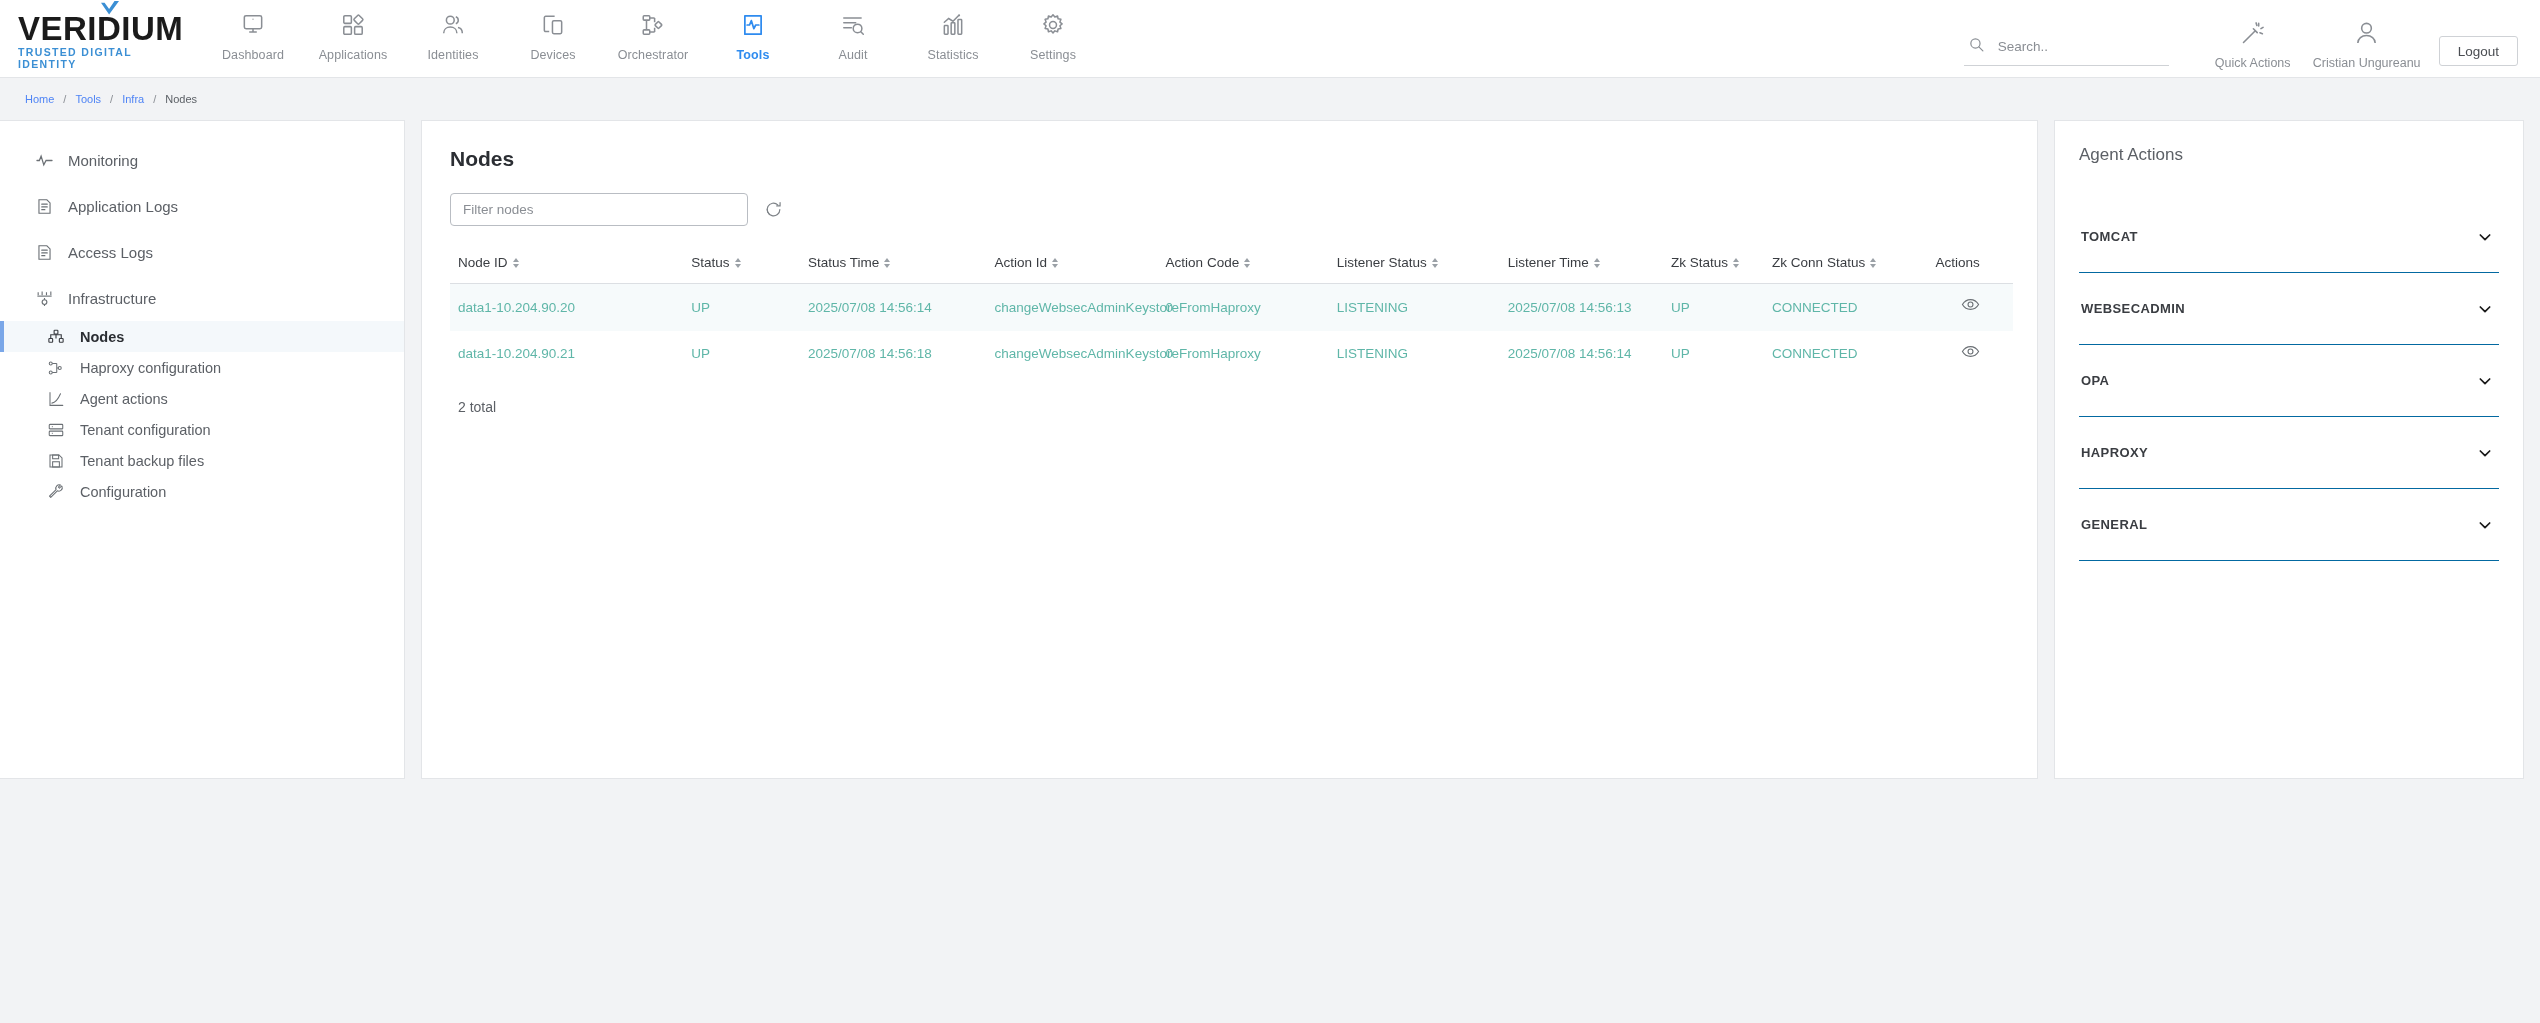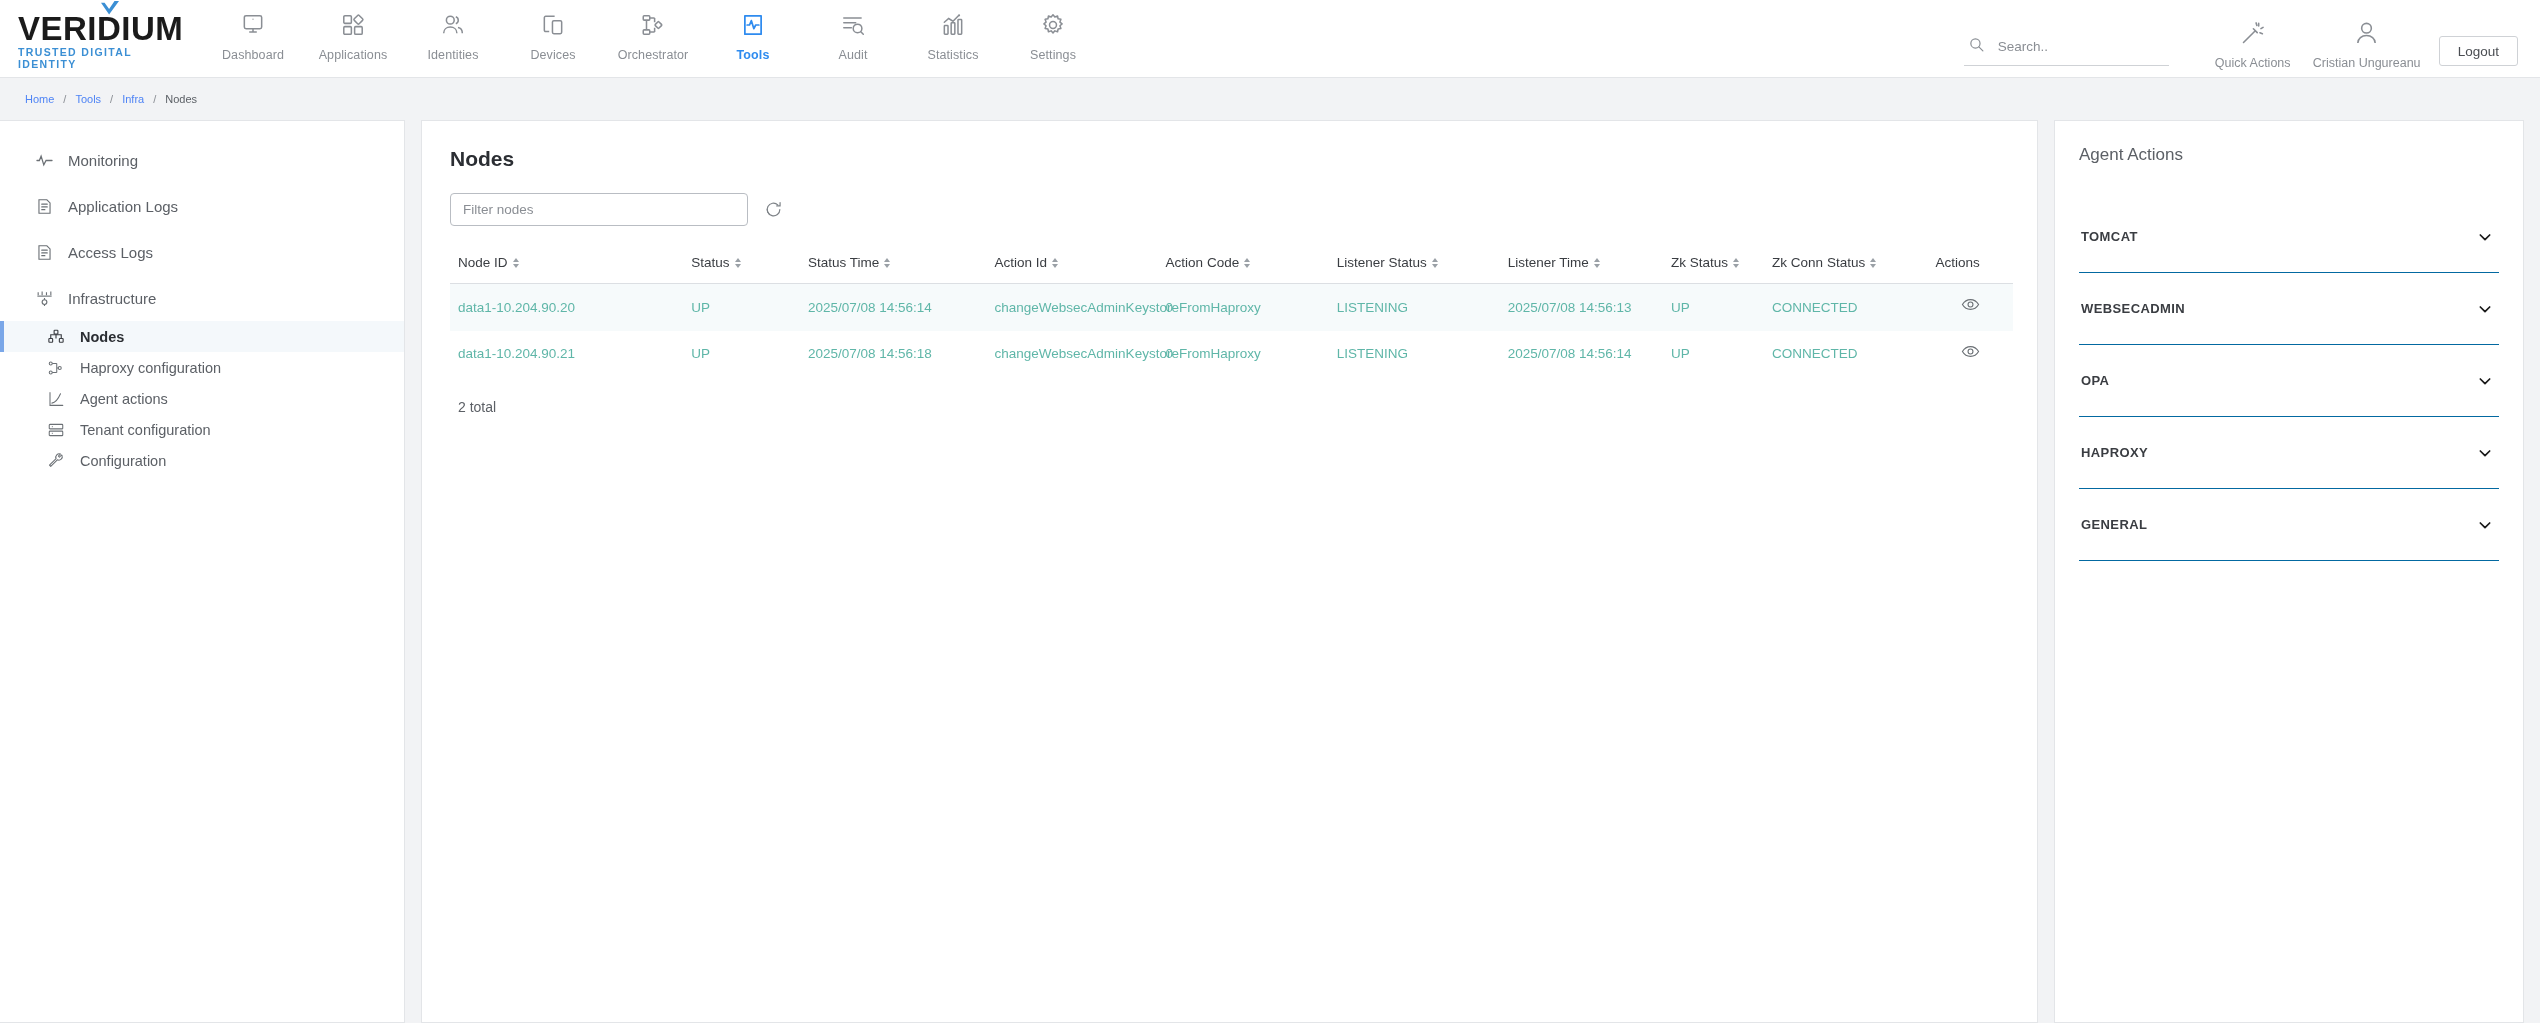--- a/index.html
+++ b/index.html
@@ -66,21 +66,21 @@
   
   .crumbs {
     height: 42px; display: flex; align-items: center; gap: 9px;
     padding-left: 25px; font-size: 11px; background: #f2f3f5;
   }
   .crumbs a { color: #4f84f5; text-decoration: none; cursor: pointer; }
   .crumbs .sep { color: #8a8e94; }
   .crumbs .cur { color: #5c6066; }
 
   
-  .body { display: flex; gap: 16px; padding: 0 16px 0 0; height: 903px; }
+  .body { display: flex; gap: 16px; padding: 0 16px 0 0; height: 659px; }
 
   
   .sidebar {
     width: 405px; background: #fff; border: 1px solid #e3e5e8; border-left: none;
     padding-top: 16px; flex: 0 0 405px; height: 100%;
   }
   .side-item {
     display: flex; align-items: center; gap: 14px;
     height: 46px; padding-left: 30px; cursor: pointer;
     font-size: 15px; color: #5c6066; border-left: 4px solid transparent;
@@ -378,20 +378,30 @@
       <span class="side-ico">
         <svg width="18" height="18" viewBox="0 0 24 24" fill="none" stroke="#6b7075" stroke-width="1.4">
           <rect x="3" y="4.5" width="18" height="6" rx="1"></rect>
             <rect x="3" y="13.5" width="18" height="6" rx="1"></rect>
           <path d="M6.5 7.5h1M6.5 16.5h1"></path>
           </svg>
         </span>
       <span>Tenant configuration</span>
     </div>
 
+    <div class="side-item sub">
+      <span class="side-ico">
+        <svg width="18" height="18" viewBox="0 0 24 24" fill="none" stroke="#6b7075" stroke-width="1.4">
+          <path d="M4 4h12l4 4v12H4z"></path>
+            <rect x="7.5" y="4" width="8" height="5"></rect>
+            <rect x="7.5" y="13" width="9" height="7"></rect>
+          </svg>
+        </span>
+      <span>Tenant backup files</span>
+    </div>
 
     <div class="side-item sub">
       <span class="side-ico">
         <svg width="18" height="18" viewBox="0 0 24 24" fill="none" stroke="#6b7075" stroke-width="1.4" stroke-linejoin="round">
           <path d="M20 4.5a4.6 4.6 0 0 1-6.2 5.9L5 19.2 3.3 17.5l8.8-8.8A4.6 4.6 0 0 1 18 2.6l-2.8 2.8 1.4 1.4L19.4 4z"></path>
           </svg>
         </span>
       <span>Configuration</span>
     </div>
   </div>

